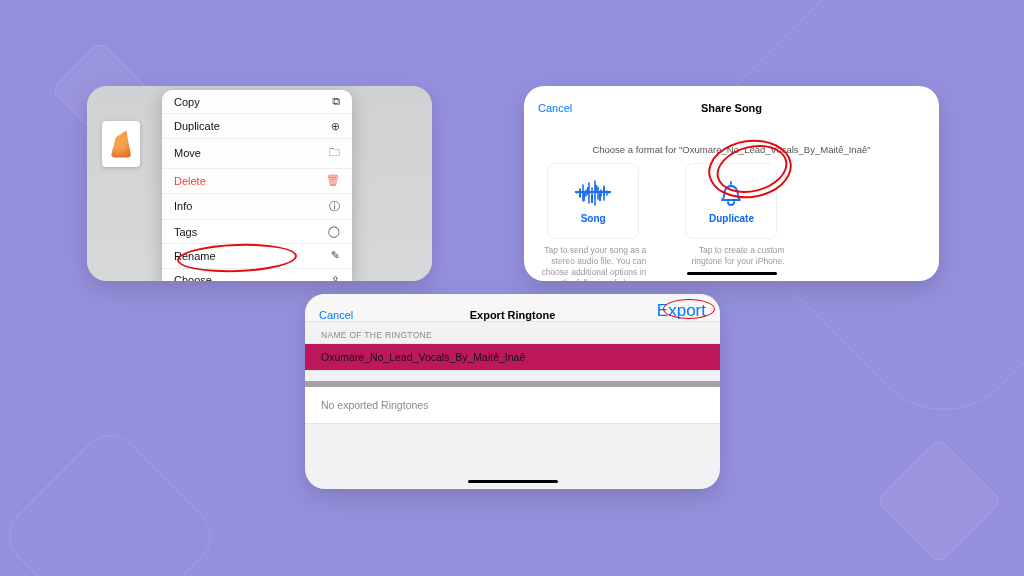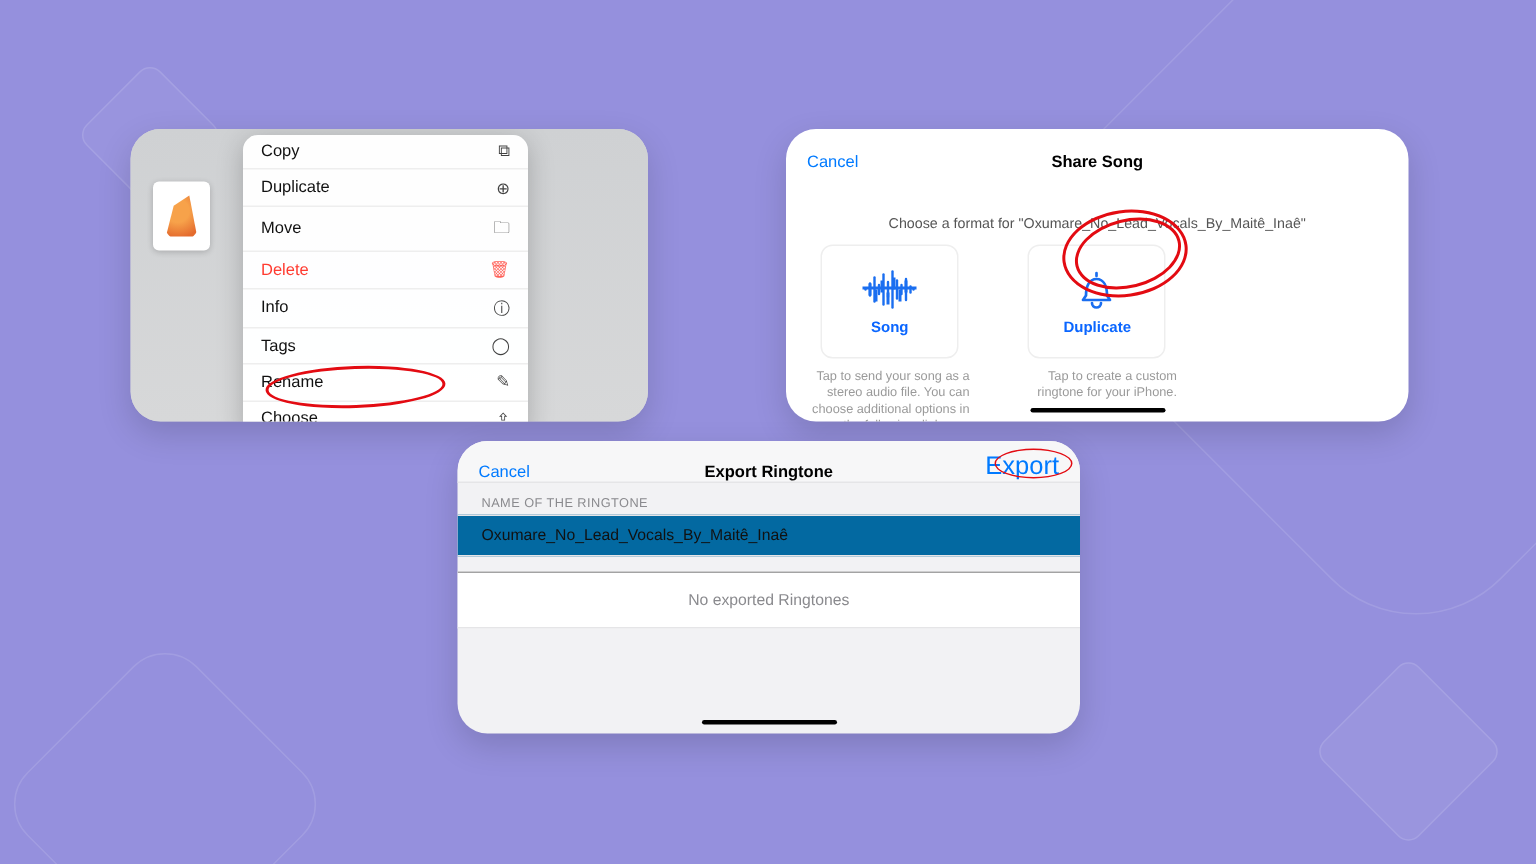--- a/index.html
+++ b/index.html
@@ -147,24 +147,24 @@
   border-radius: 20px;
   box-shadow: 0 8px 22px rgba(0,0,0,0.15);
   overflow: hidden;
 }
 .panel3 .nav { background: #f7f7f8; border-bottom: 1px solid #e5e5e7; }
 .section-label {
   font-size: 8.5px; color: #8a8a8e; letter-spacing: 0.3px;
   padding: 8px 16px 3px; text-transform: uppercase;
 }
 .input-row {
-  background: #0369a1; border-top:1px solid #e5e5e7; border-bottom:1px solid #e5e5e7;
+  background: #be185d; border-top:1px solid #e5e5e7; border-bottom:1px solid #e5e5e7;
   padding: 7px 16px; font-size: 10.5px; color: #111;
 }
-.noexp { padding: 12px 16px; font-size: 10.5px; color: #8a8a8e; background:#fff; border-top:1px solid #a3a3a3; border-bottom:1px solid #e5e5e7; margin-top:10px;text-align:center;}
+.noexp { padding: 12px 16px; font-size: 10.5px; color: #8a8a8e; background:#fff; border-top:6px solid #a3a3a3; border-bottom:1px solid #e5e5e7; margin-top:10px;}
 .circle3 {
   position: absolute;
   width: 52px; height: 20px;
   border: 1.6px solid #e30b12;
   border-radius: 50%;
   top: 5px; right: 5px;
   pointer-events: none;
 }
 .homebar3 { position:absolute; bottom:6px; left:50%; transform:translateX(-50%); width:90px; height:3px; background:#000; border-radius:2px; }
 </style>

